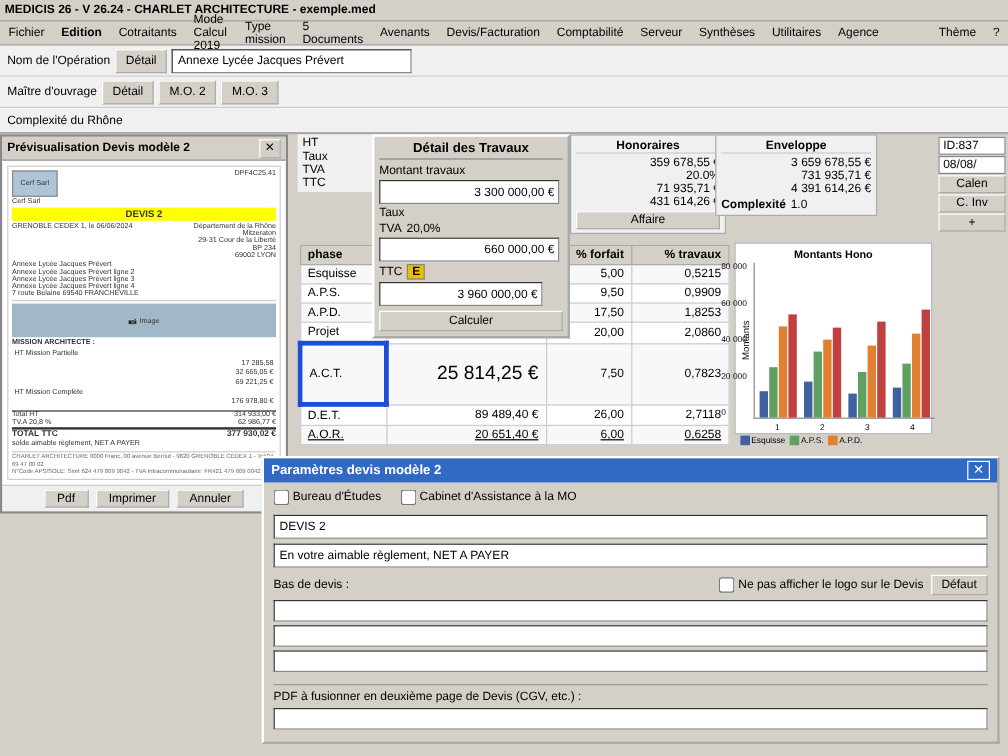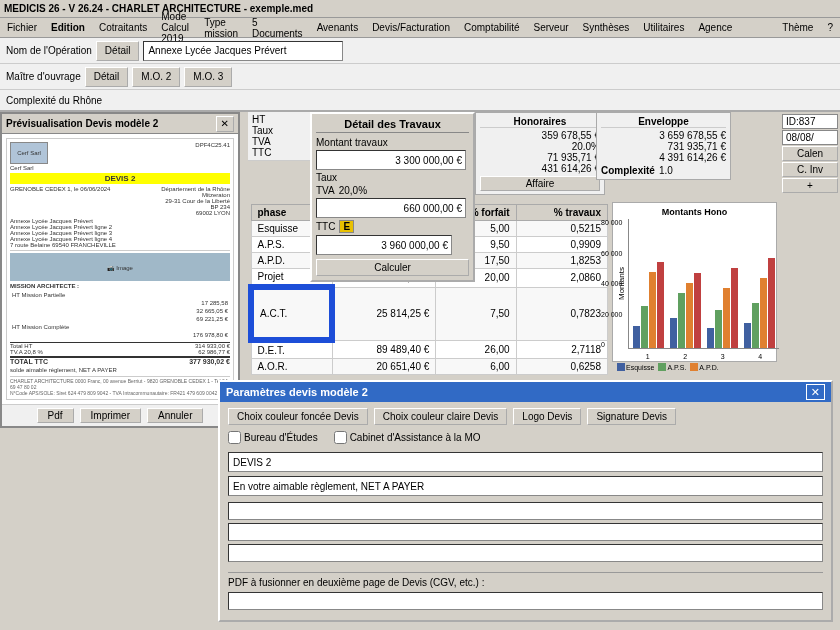--- a/index.html
+++ b/index.html
@@ -248,32 +248,32 @@
     <td style="border:1px solid #ccc; padding:2px 6px; font-size:10px; text-align:right;">17,50</td>
     <td style="border:1px solid #ccc; padding:2px 6px; font-size:10px; text-align:right;">1,8253</td>
   </tr>
             <tr style="background: white;">
     <td style="border:1px solid #ccc; padding:2px 6px; font-size:10px;">Projet</td>
     <td style="border:1px solid #ccc; padding:2px 6px; font-size:10px; text-align:right;">68 838,00 €</td>
     <td style="border:1px solid #ccc; padding:2px 6px; font-size:10px; text-align:right;">20,00</td>
     <td style="border:1px solid #ccc; padding:2px 6px; font-size:10px; text-align:right;">2,0860</td>
   </tr>
             <tr style="background: rgb(248, 248, 248);">
-    <td style="border:6px solid #1d4ed8; padding:18px 6px; font-size:10px;margin-left:16px;">A.C.T.</td>
-    <td style="border:1px solid #ccc; padding:2px 6px; font-size:10px; text-align:right;">25 814,25 €</td>
+    <td style="border:4px solid #1d4ed8; padding:18px 6px; font-size:10px;margin-left:16px;">A.C.T.</td>
+    <td style="border:1px solid #ccc; padding:2px 6px; font-size:16px; text-align:right;">25 814,25 €</td>
     <td style="border:1px solid #ccc; padding:2px 6px; font-size:10px; text-align:right;">7,50</td>
     <td style="border:1px solid #ccc; padding:2px 6px; font-size:10px; text-align:right;">0,7823</td>
   </tr>
             <tr style="background: white;">
     <td style="border:1px solid #ccc; padding:2px 6px; font-size:10px;">D.E.T.</td>
     <td style="border:1px solid #ccc; padding:2px 6px; font-size:10px; text-align:right;">89 489,40 €</td>
     <td style="border:1px solid #ccc; padding:2px 6px; font-size:10px; text-align:right;">26,00</td>
     <td style="border:1px solid #ccc; padding:2px 6px; font-size:10px; text-align:right;">2,7118</td>
   </tr>
-            <tr style="background: rgb(248, 248, 248);">
+            <tr style="background: rgb(248, 248, 248); text-decoration: underline;">
     <td style="border:1px solid #ccc; padding:2px 6px; font-size:10px;">A.O.R.</td>
     <td style="border:1px solid #ccc; padding:2px 6px; font-size:10px; text-align:right;">20 651,40 €</td>
     <td style="border:1px solid #ccc; padding:2px 6px; font-size:10px; text-align:right;">6,00</td>
     <td style="border:1px solid #ccc; padding:2px 6px; font-size:10px; text-align:right;">0,6258</td>
   </tr>
           </tbody>
       </table>
     </div>
 
     <div style="position:absolute; left:612px; top:90px; width:165px; height:160px; background:white; border:1px solid #aaa; padding:4px;">
@@ -348,42 +348,45 @@
       </div>
     </div>
 
     <div style="position:absolute; left:218px; top:268px; width:615px; background:#d4d0c8; border:2px outset #fff; z-index:30;">
       <div style="background:#316ac5; color:white; padding:2px 6px; display:flex; justify-content:space-between; align-items:center; height:20px;">
         <span style="font-size:11px; font-weight:bold;">Paramètres devis modèle 2</span>
         <button style="color:white; background:transparent; border:1px solid white; padding:0 4px; cursor:pointer; font-size:11px; height:16px; line-height:14px;">✕</button>
       </div>
       <div style="padding:6px 8px;">
         
-        <div style="display:flex; gap:6px; margin-bottom:6px;">
-          <button style="background:#d4d0c8; border:1px outset #fff; padding:2px 8px; font-size:10px; cursor:pointer;">Choix couleur foncée Devis</button>
-          <button style="background:#d4d0c8; border:1px outset #fff; padding:2px 8px; font-size:10px; cursor:pointer;">Choix couleur claire Devis</button>
-          <button style="background:#d4d0c8; border:1px outset #fff; padding:2px 8px; font-size:10px; cursor:pointer;">Logo Devis</button>
-          <button style="background:#d4d0c8; border:1px outset #fff; padding:2px 8px; font-size:10px; cursor:pointer;">Signature Devis</button>
-        </div>
         
         <div style="display:flex; gap:16px; margin-bottom:8px; font-size:10px; align-items:center;">
           <label style="display:flex; align-items:center; gap:3px; cursor:pointer;">
             <input type="checkbox" style="margin: 0px;">
             <span>Bureau d'Études</span>
           </label>
           <label style="display:flex; align-items:center; gap:3px; cursor:pointer;">
             <input type="checkbox" style="margin: 0px;">
             <span>Cabinet d'Assistance à la MO</span>
           </label>
         </div>
         
         <input type="text" style="background: white; border: 1px inset rgb(136, 136, 136); padding: 2px 4px; font-size: 10px; width: 100%; height: 20px; margin-bottom: 4px;" value="DEVIS 2">
         
         <input type="text" style="background: white; border: 1px inset rgb(136, 136, 136); padding: 2px 4px; font-size: 10px; width: 100%; height: 20px; margin-bottom: 6px;" value="En votre aimable règlement, NET A PAYER">
         
+        <div style="display:flex; align-items:center; gap:6px; margin-bottom:4px;">
+          <span style="font-size:10px; white-space:nowrap;">Bas de devis :</span>
+          <div style="flex:1;"></div>
+          <label style="display:flex; align-items:center; gap:3px; font-size:10px; cursor:pointer;">
+            <input type="checkbox" style="margin: 0px;">
+            <span>Ne pas afficher le logo sur le Devis</span>
+          </label>
+          <button style="background:#d4d0c8; border:1px outset #fff; padding:2px 8px; font-size:10px; cursor:pointer;">Défaut</button>
+        </div>
         
         <input type="text" style="background: white; border: 1px inset rgb(136, 136, 136); padding: 2px 4px; font-size: 10px; width: 100%; height: 18px; margin-bottom: 3px;">
         <input type="text" style="background: white; border: 1px inset rgb(136, 136, 136); padding: 2px 4px; font-size: 10px; width: 100%; height: 18px; margin-bottom: 3px;">
         <input type="text" style="background: white; border: 1px inset rgb(136, 136, 136); padding: 2px 4px; font-size: 10px; width: 100%; height: 18px; margin-bottom: 6px;">
         <hr style="border:none; border-top:1px solid #999; margin:4px 0;">
         
         <div style="display:flex; align-items:center; gap:6px; margin-bottom:4px;">
           <span style="font-size:10px;">PDF à fusionner en deuxième page de Devis (CGV, etc.) :</span>
         </div>
         <input type="text" style="background: white; border: 1px inset rgb(136, 136, 136); padding: 2px 4px; font-size: 10px; width: 100%; height: 18px; margin-bottom: 4px;">

